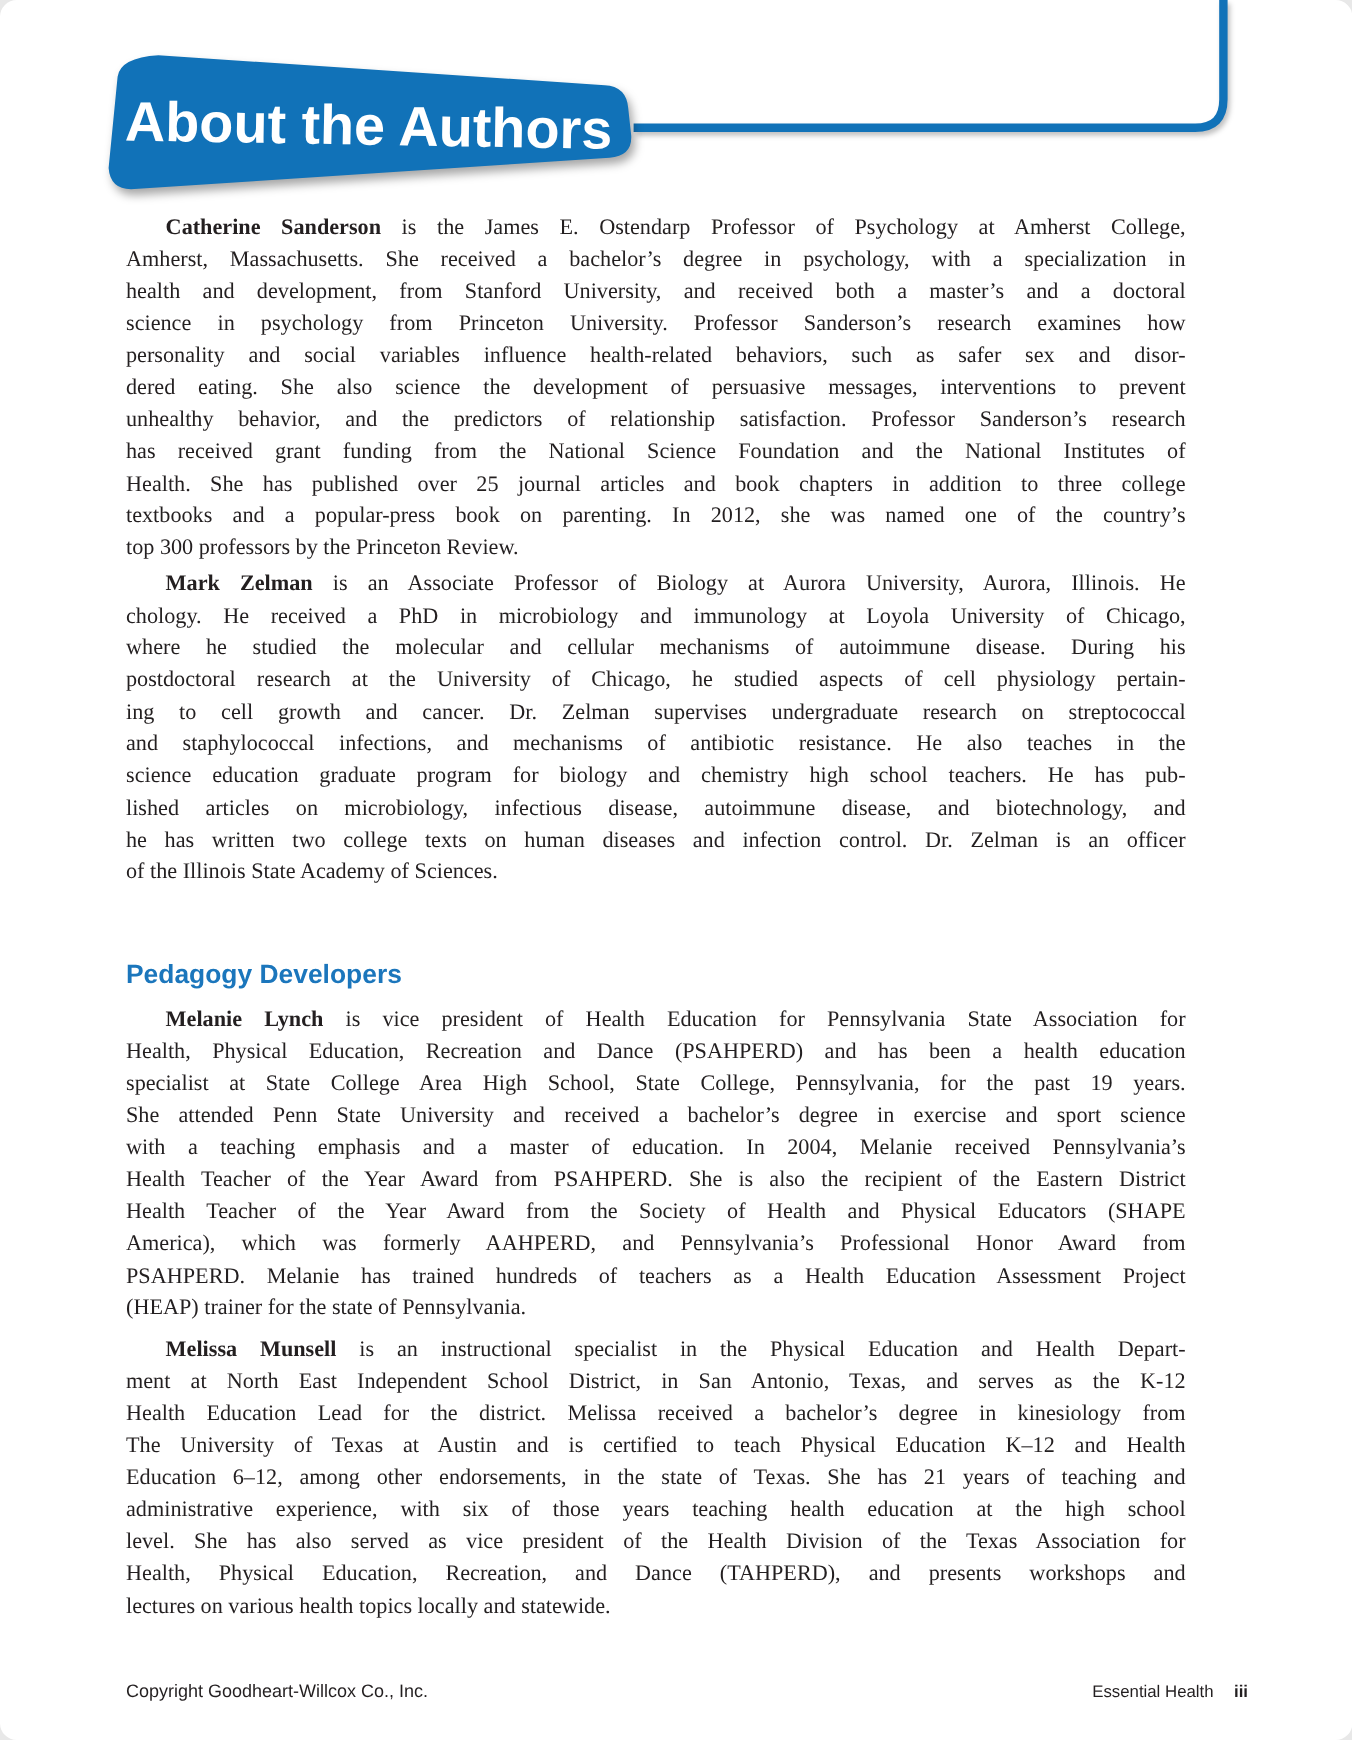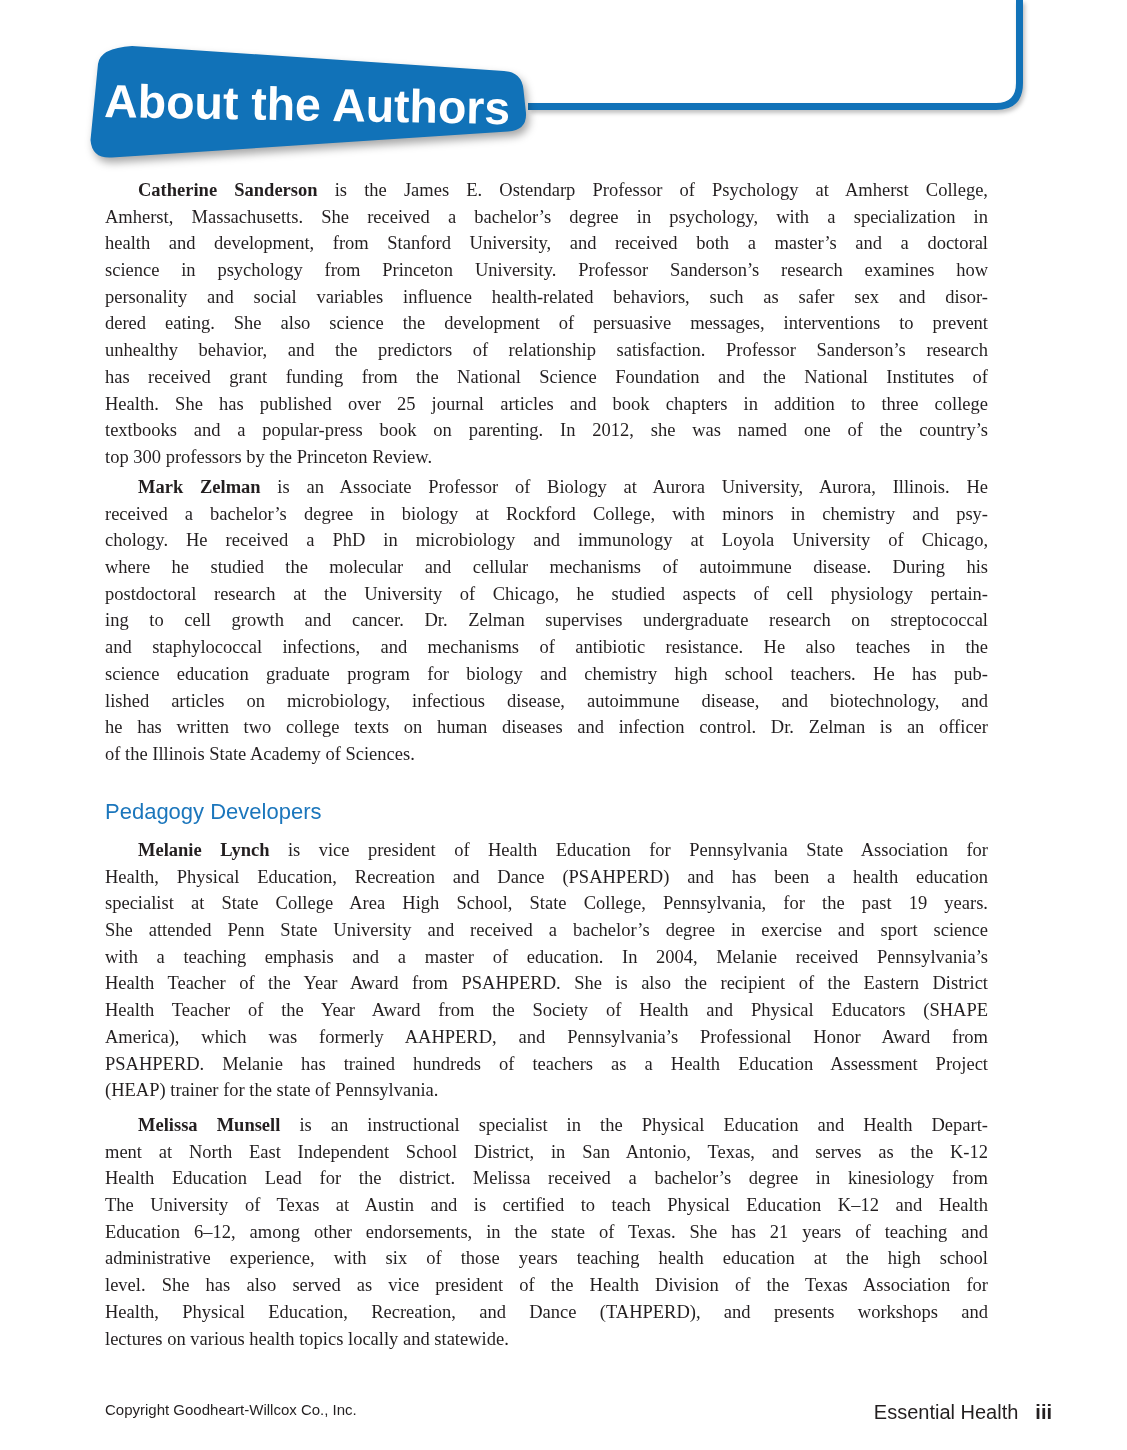--- a/index.html
+++ b/index.html
@@ -5,20 +5,21 @@
   html, body { margin: 0; padding: 0; background: #e8e8e8; }
   .page {
     position: relative;
     width: 1127px;
     height: 1450px;
     background: #ffffff;
     margin: 0 auto;
     overflow: hidden;
     font-family: "Liberation Serif", serif;
     color: var(--text-dark, #231f20);
+    border-radius: 14px;
   }
   .header-svg {
     position: absolute;
     top: 0; left: 0;
     overflow: visible;
     pointer-events: none;
   }
   .banner-shape { filter: drop-shadow(3px 5px 4px rgba(0,0,0,0.35)); fill: var(--banner-blue, #1172b8); }
   .connector    { filter: drop-shadow(2px 3px 2px rgba(0,0,0,0.25)); stroke: var(--banner-blue, #1172b8); fill: none; }
   .banner-text  {
@@ -41,39 +42,39 @@
     height: 26.7px;
   }
   .line.first { text-indent: 33px; }
   .line.last  { text-align-last: left; }
   .bold { font-weight: 700; margin-top: 27px; }
   .section-heading {
     position: absolute;
     left: 105px;
     top: 799px;
     font-family: "Liberation Sans", sans-serif;
-    font-weight: normal;
+    font-weight: bold;
     font-size: 22px;
     line-height: 26px;
     color: var(--heading-blue, #1b76bc);
   }
   .footer-left {
     position: absolute;
     left: 105px;
     top: 1401px;
     font-family: Liberation Sans, sans-serif;
     font-size: 15px;
     color: var(--text-dark, #231f20);
   }
   .footer-right {
     position: absolute;
-    right: 75px;
+    right: 87px;
     top: 1401px;
     font-family: "Liberation Sans", sans-serif;
-    font-size: 20px;
+    font-size: 14px;
     color: var(--text-dark, #231f20);
     display: flex;
     align-items: baseline;
   }
   .footer-page-number { font-weight: bold; margin-left: 17px; }
 </style>
 </head>
 <body>
 
 <div class="page">
@@ -102,21 +103,20 @@
     <div class="line">dered eating. She also science the development of persuasive messages, interventions to prevent</div>
     <div class="line">unhealthy behavior, and the predictors of relationship satisfaction. Professor Sanderson’s research</div>
     <div class="line">has received grant funding from the National Science Foundation and the National Institutes of</div>
     <div class="line">Health. She has published over 25 journal articles and book chapters in addition to three college</div>
     <div class="line">textbooks and a popular-press book on parenting. In 2012, she was named one of the country’s</div>
     <div class="line last">top 300 professors by the Princeton Review.</div>
   </div>
 
   <div class="para" style="top:474px">
     <div class="line first"><span class="bold">Mark Zelman</span><span> is an Associate Professor of Biology at Aurora University, Aurora, Illinois. He</span></div>
-    <div class="line">received a bachelor’s degree in biology at Rockford College, with minors in chemistry and psy-</div>
     <div class="line">chology. He received a PhD in microbiology and immunology at Loyola University of Chicago,</div>
     <div class="line">where he studied the molecular and cellular mechanisms of autoimmune disease. During his</div>
     <div class="line">postdoctoral research at the University of Chicago, he studied aspects of cell physiology pertain-</div>
     <div class="line">ing to cell growth and cancer. Dr. Zelman supervises undergraduate research on streptococcal</div>
     <div class="line">and staphylococcal infections, and mechanisms of antibiotic resistance. He also teaches in the</div>
     <div class="line">science education graduate program for biology and chemistry high school teachers. He has pub-</div>
     <div class="line">lished articles on microbiology, infectious disease, autoimmune disease, and biotechnology, and</div>
     <div class="line">he has written two college texts on human diseases and infection control. Dr. Zelman is an officer</div>
     <div class="line last">of the Illinois State Academy of Sciences.</div>
   </div>

